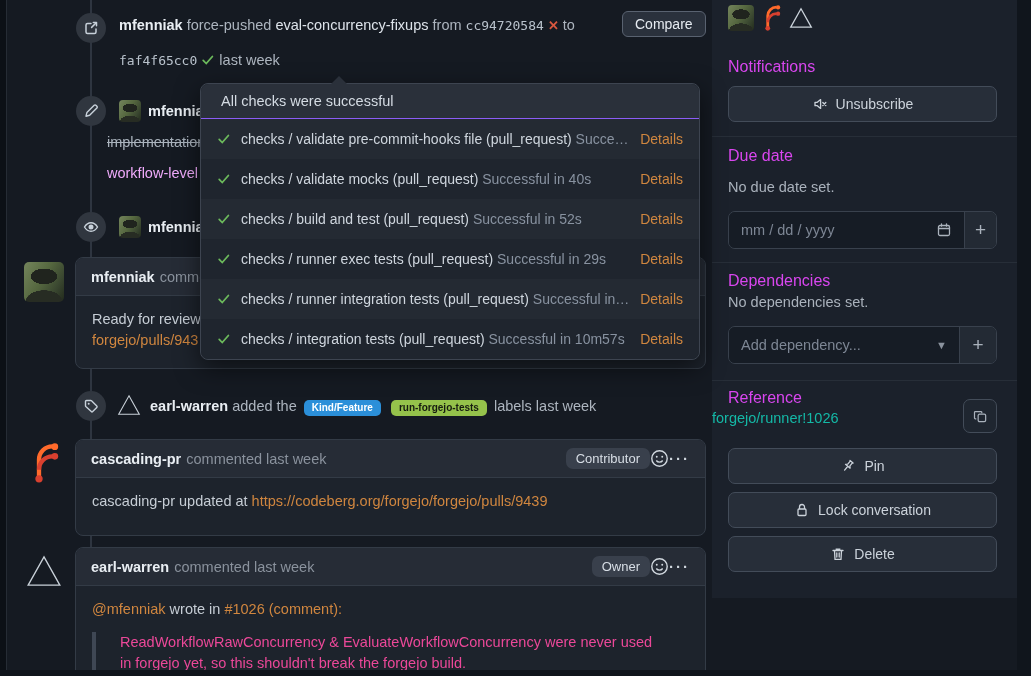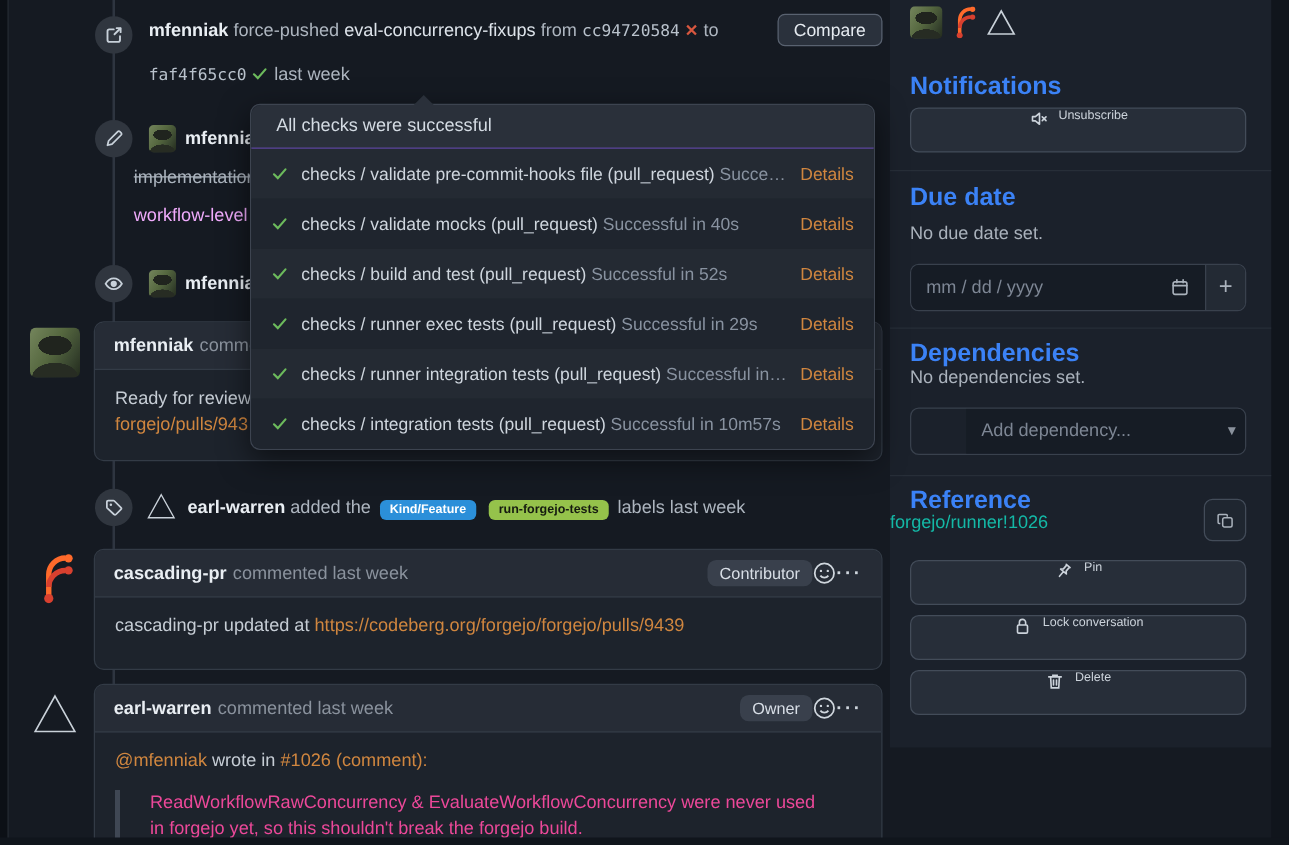--- a/index.html
+++ b/index.html
@@ -71,24 +71,24 @@
   .chk-row:nth-child(odd){ background:#242a33; }
   .chk-row:nth-child(even){ background:#1f252e; }
   .chk-row:last-child{ border-radius:0 0 8px 8px; }
   .chk-text{ flex:1; white-space:nowrap; overflow:hidden; color:#cfd6de; font-size:14px;}
   .chk-status{ color:#8892a0; }
   .chk-details{ color:#d0863f; font-size:14px; cursor:pointer; }
 
   
   .sidebar{ left:712px; top:0; width:305px; height:598px; background:#1b212b; z-index:3; }
   .sb{ position:absolute; }
-  .sb-head{ font-weight:bold; color:#3b82f6; font-size:20px; }
+  .sb-head{ font-weight:normal; color:#d946ef; font-size:16px; }
   .sb-muted{ color:#aab2bc; }
-  .sb-btn{ left:16px; width:269px; height:36px; display:flex; align-items:flex-start; justify-content:center; gap:8px;
-    background:#272e39; border:1px solid #434c59; border-radius:7px; color:#ccd3db; font-size:10px; cursor:pointer;}
+  .sb-btn{ left:16px; width:269px; height:36px; display:flex; align-items:center; justify-content:center; gap:8px;
+    background:#272e39; border:1px solid #434c59; border-radius:7px; color:#ccd3db; font-size:14px; cursor:pointer;}
   .sb-btn svg{ width:16px; height:16px; }
   .divider{ left:0; width:305px; height:1px; background:#272e38; }
   .field{ left:16px; width:269px; height:38px; display:flex; border:1px solid #39414d; border-radius:7px; overflow:hidden;}
   .field-main{ flex:1; background:#161c25; display:flex; align-items:center; padding:0 12px; gap:8px;}
   .field-main input{ flex:1; background:transparent; border:none; outline:none; color:#c6cdd5;
     font-family:"Liberation Sans",sans-serif; font-size:14.5px; min-width:0;}
   .field-main input::placeholder{ color:#7d8694; opacity:1;}
   .field-plus{ width:40px; background:#232a34; border-left:1px solid #39414d; display:flex; align-items:center; justify-content:center;
     color:#aab2bc; font-size:19px; cursor:pointer;}
   .icon-btn{ width:34px; height:34px; border:1px solid #434c59; border-radius:7px; background:#1f2630;
@@ -343,21 +343,21 @@
           <rect x="2.5" y="3.5" width="11" height="10" rx="1.5"></rect>
             <path d="M2.5 6.5h11M5.5 1.8v2.4M10.5 1.8v2.4" stroke-linecap="round"></path>
         </svg>
       </div>
       <div class="field-plus">+</div>
     </div>
 
     <div class="sb divider" style="top:262px;"></div>
     <div class="sb sb-head" style="left:16px; top:272px;">Dependencies</div>
     <div class="sb sb-muted" style="left:16px; top:294px;">No dependencies set.</div>
-    <div class="sb field" style="top:326px;padding-left:44px;">
+    <div class="sb field" style="top:326px;">
       <div class="field-main">
         <input type="text" readonly="" placeholder="Add dependency..." style="">
         <span class="caret">▼</span>
       </div>
       <div class="field-plus">+</div>
     </div>
 
     <div class="sb divider" style="top:380px;"></div>
     <div class="sb sb-head" style="left:16px; top:389px;">Reference</div>
     <div class="sb" style="left:0; top:410px; color:#14b8a6;">forgejo/runner!1026</div>

